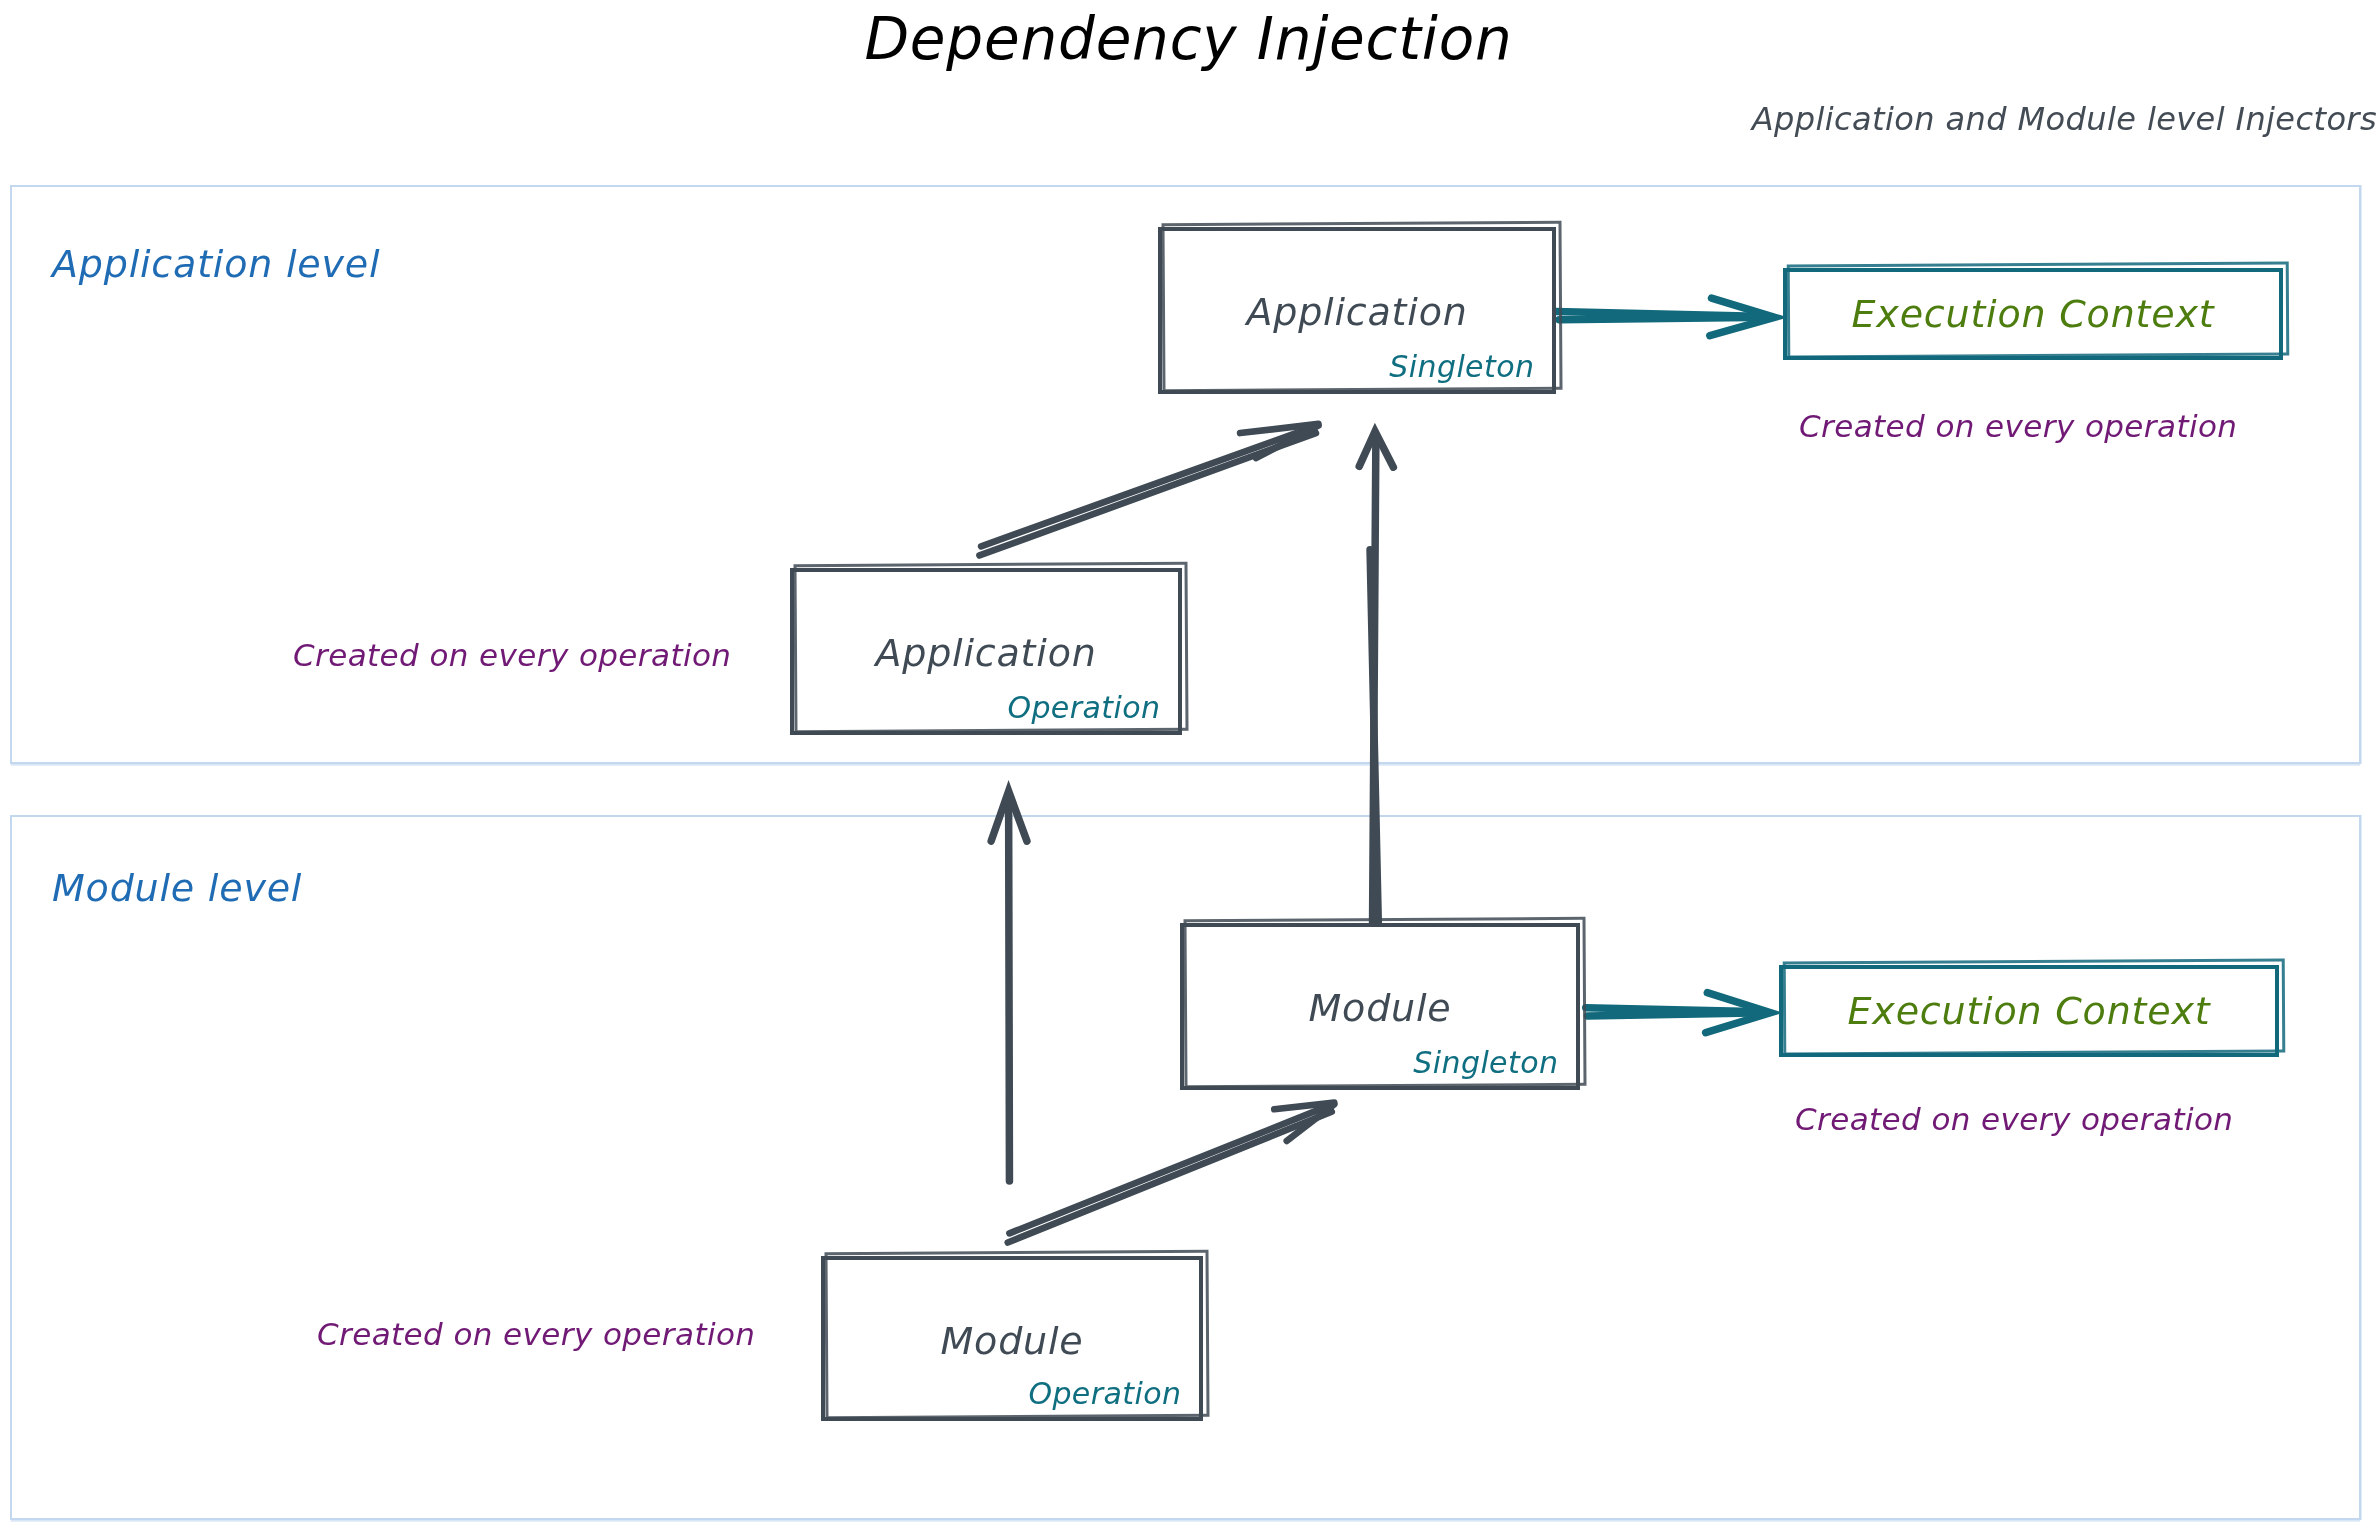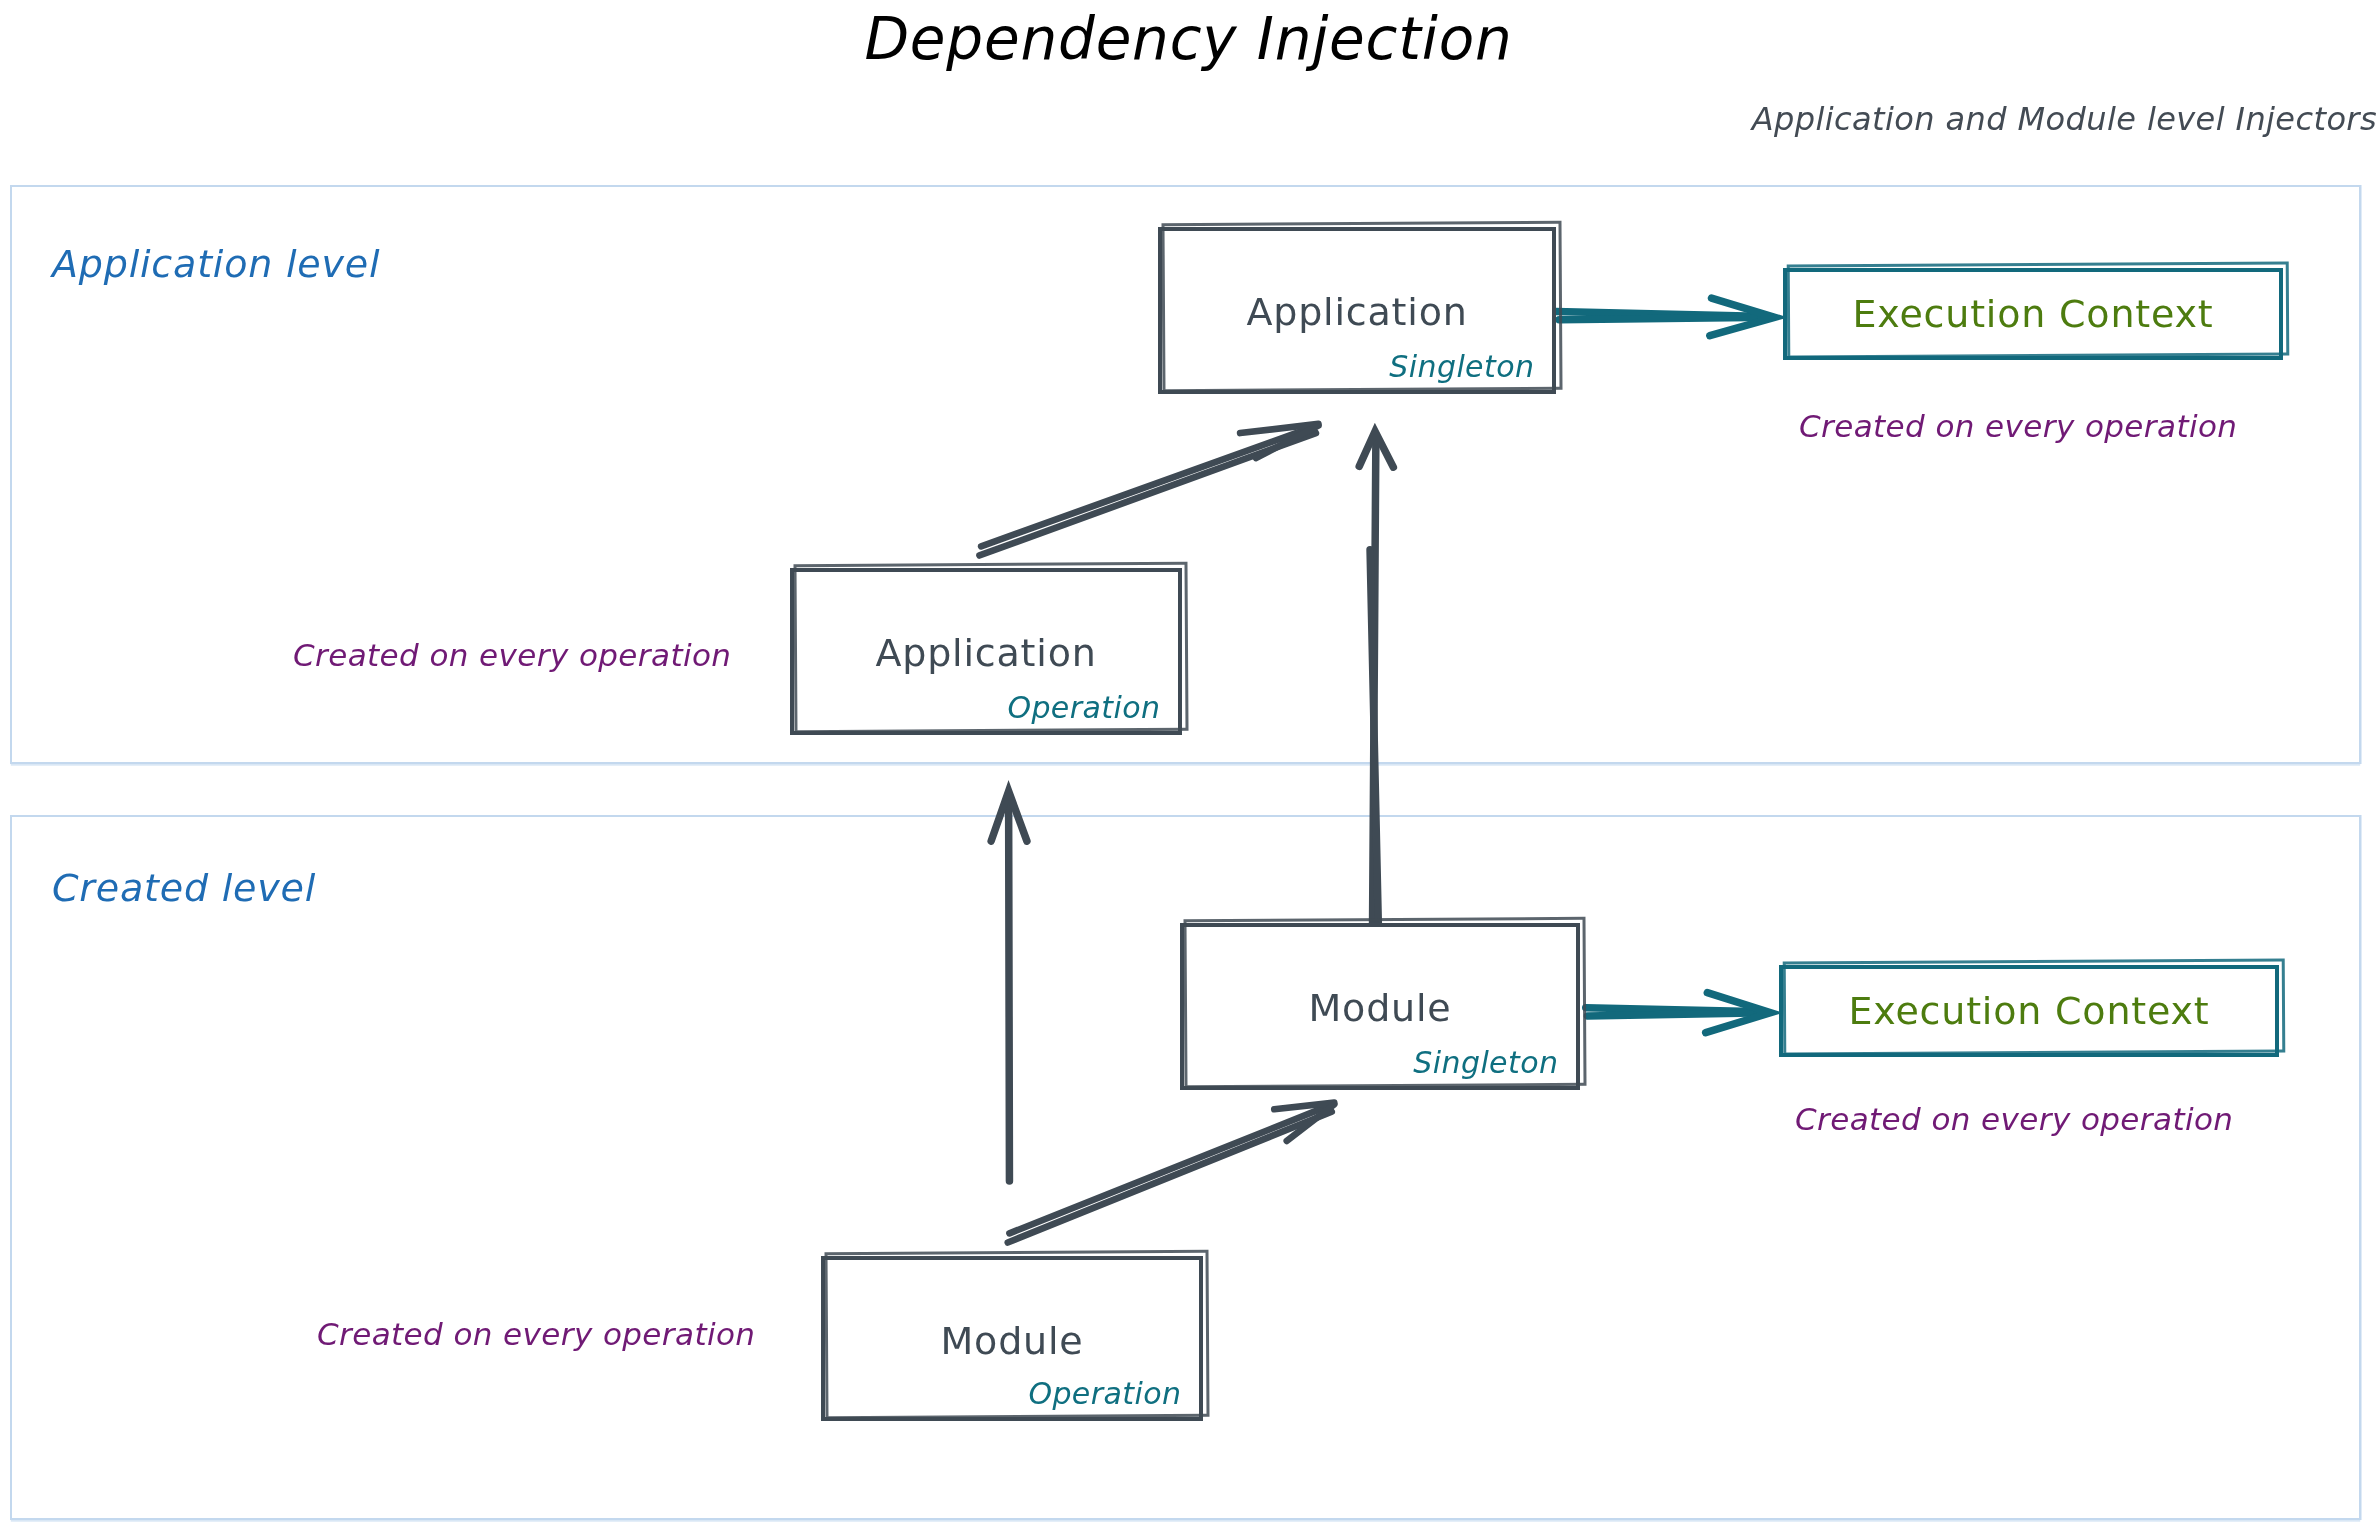--- a/index.html
+++ b/index.html
@@ -80,20 +80,21 @@
     transform: rotate(-0.35deg);
     opacity: 0.85;
   }
   .node .title-main {
     position: absolute;
     left: 0; right: 0;
     top: 38%;
     text-align: center;
     font-size: 38px;
     color: #3f4a54;
+    font-style: italic;
     letter-spacing: 0.8px;
   }
   .node .title-sub {
     position: absolute;
     right: 21.7px;
     bottom: 10px;
     font-size: 30px;
     color: #0f6f80;
     font-style: italic;
     letter-spacing: 0.4px;
@@ -133,21 +134,21 @@
 
 <div id="canvas">
 
   <div id="title">Dependency Injection</div>
   <div id="subtitle">Application and Module level Injectors</div>
 
   <div class="level-panel" style="left:10px; top:185px; width:2347px; height:575px;"></div>
   <div class="level-label" style="left:52px; top:242px;">Application level</div>
 
   <div class="level-panel" style="left:10px; top:815px; width:2347px; height:701px;"></div>
-  <div class="level-label" style="left:52px; top:866px;">Created level</div>
+  <div class="level-label" style="left:52px; top:866px;">Module level</div>
 
   <svg id="arrows" viewBox="0 0 2854 1842" xmlns="http://www.w3.org/2000/svg">
 
     <g stroke="#12697c" stroke-width="9" fill="none" stroke-linecap="round">
       <path d="M1868 374 L2123 380"></path>
       <path d="M1872 384 L2128 381"></path>
       <path d="M2055 358 L2131 381 L2053 403"></path>
     </g>
 
     <g stroke="#12697c" stroke-width="9" fill="none" stroke-linecap="round">

